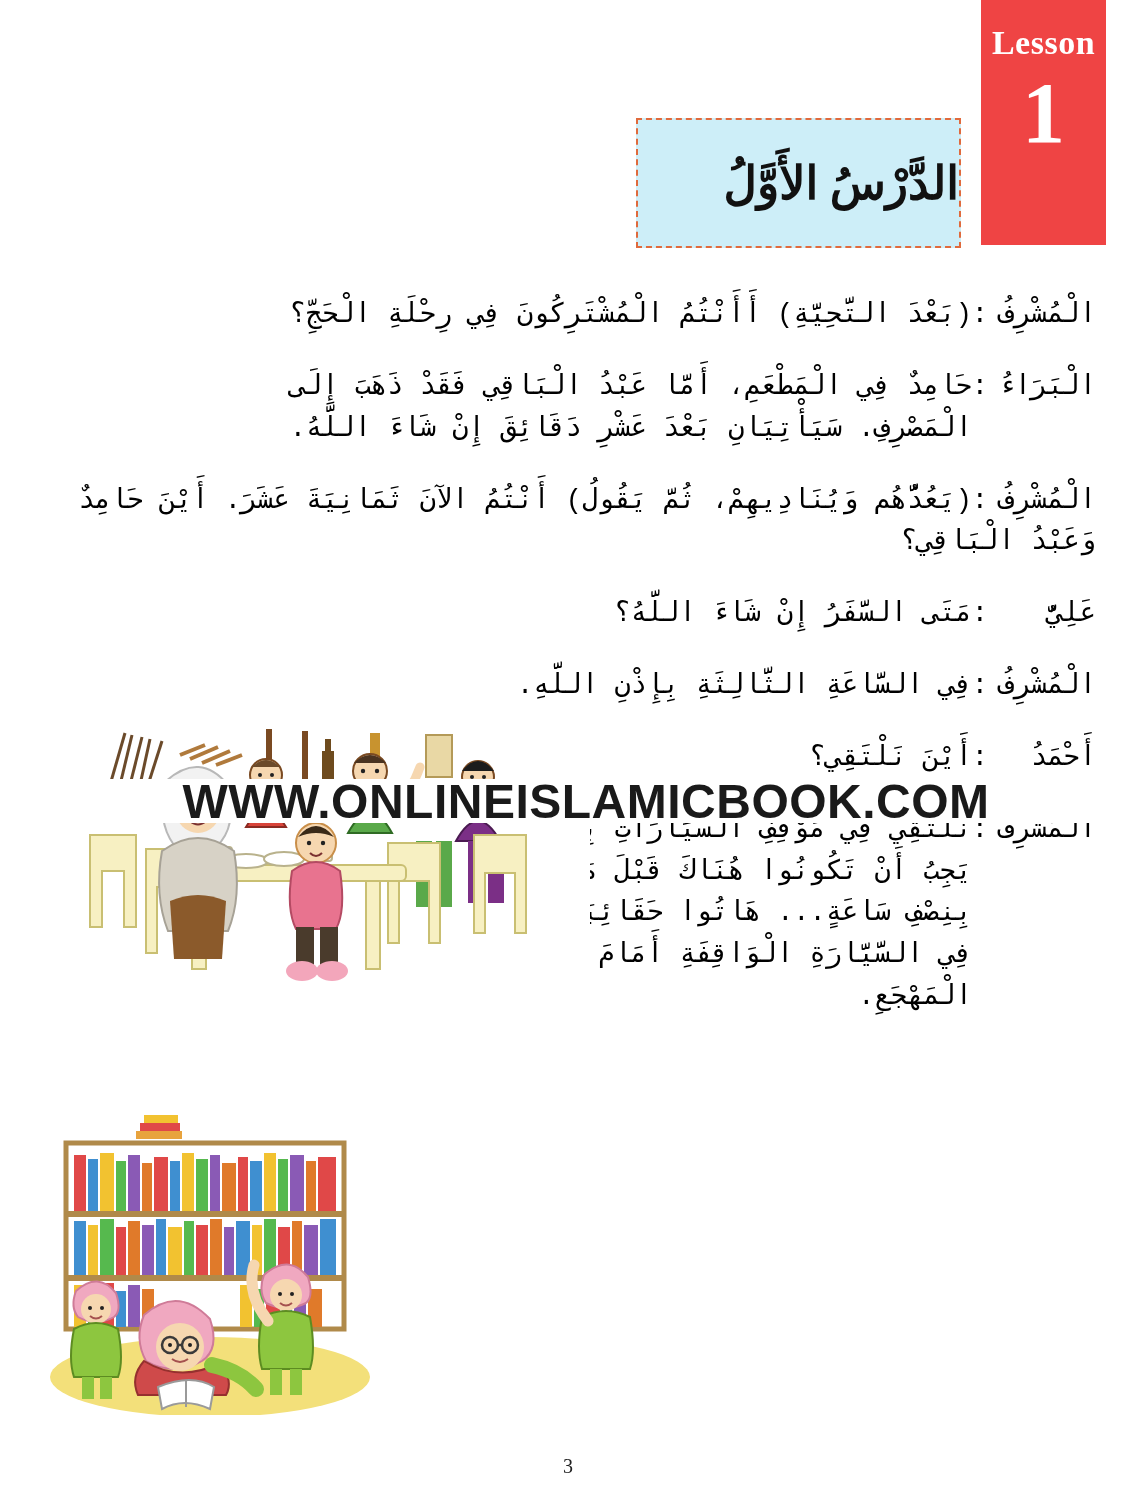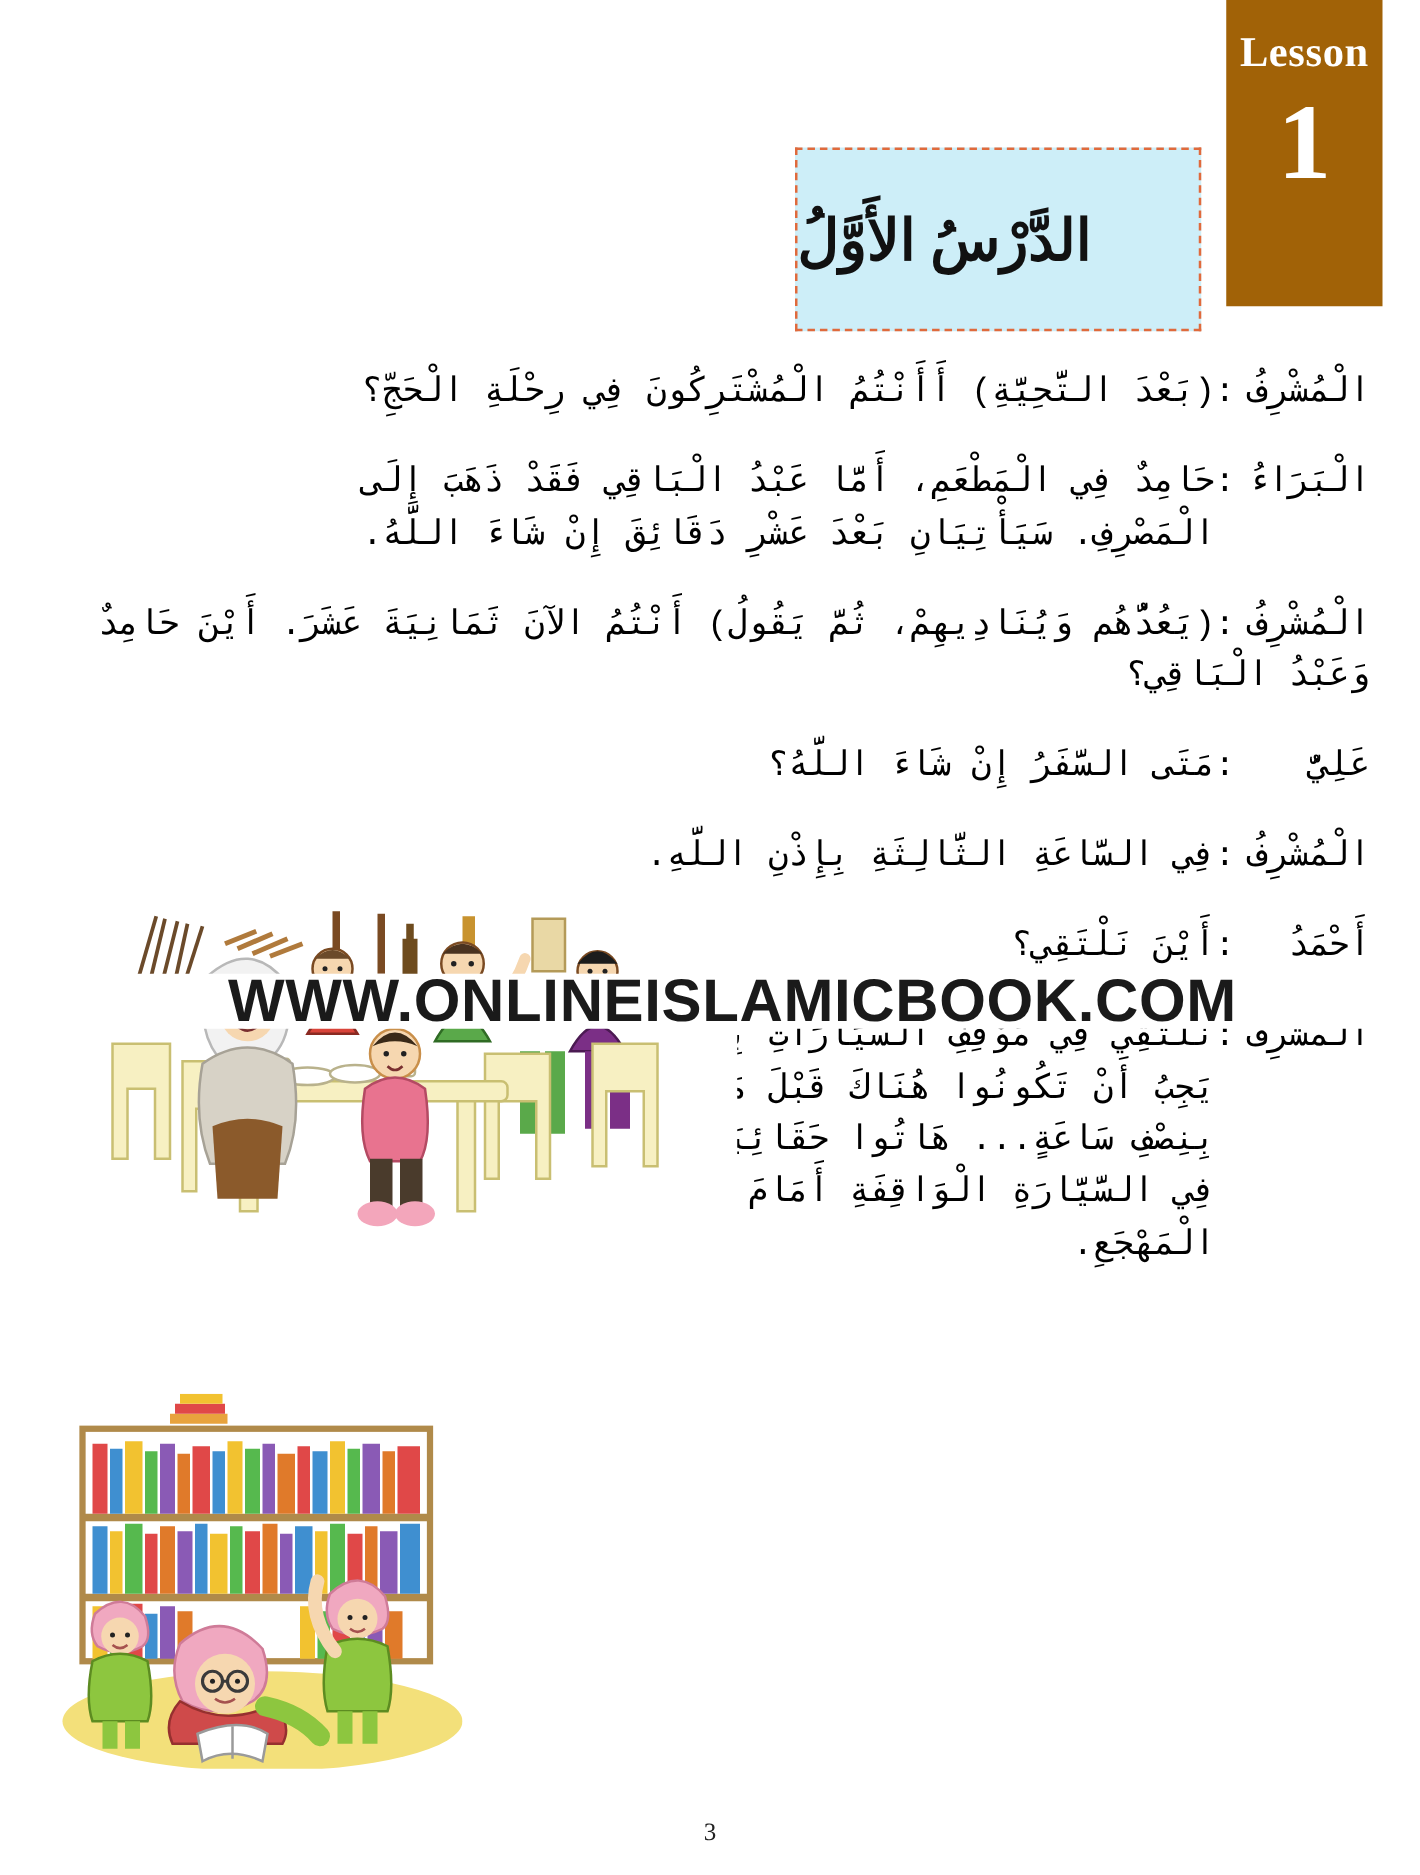--- a/index.html
+++ b/index.html
@@ -15,21 +15,21 @@
     overflow: hidden;
   }
 
   
   .lesson-tab {
     position: absolute;
     top: 0;
     right: 30px;
     width: 125px;
     height: 245px;
-    background: #a16207;
+    background: #ef4444;
     display: flex;
     flex-direction: column;
     align-items: center;
     justify-content: flex-start;
     padding-top: 26px;
     box-sizing: border-box;
   }
   .lesson-tab .lesson-word {
     color: #ffffff;
     font-family: "Liberation Serif", serif;
@@ -46,27 +46,27 @@
     line-height: 1;
     margin-top: 10px;
   }
 
   
   .title-box {
     position: absolute;
     top: 118px;
     right: 175px;
     width: 325px;
-    height: 147px;
+    height: 130px;
     background: #cdeef8;
     border: 2px dashed #e06a3c;
     box-sizing: border-box;
     display: flex;
     align-items: center;
-    justify-content: flex-start;
+    justify-content: flex-end;
     margin-left: 31px;
   }
   .title-box .title-text {
     font-family: "Liberation Serif", serif;
     font-size: 46px;
     font-weight: bold;
     color: #111111;
     direction: rtl;
     white-space: nowrap;
   }

